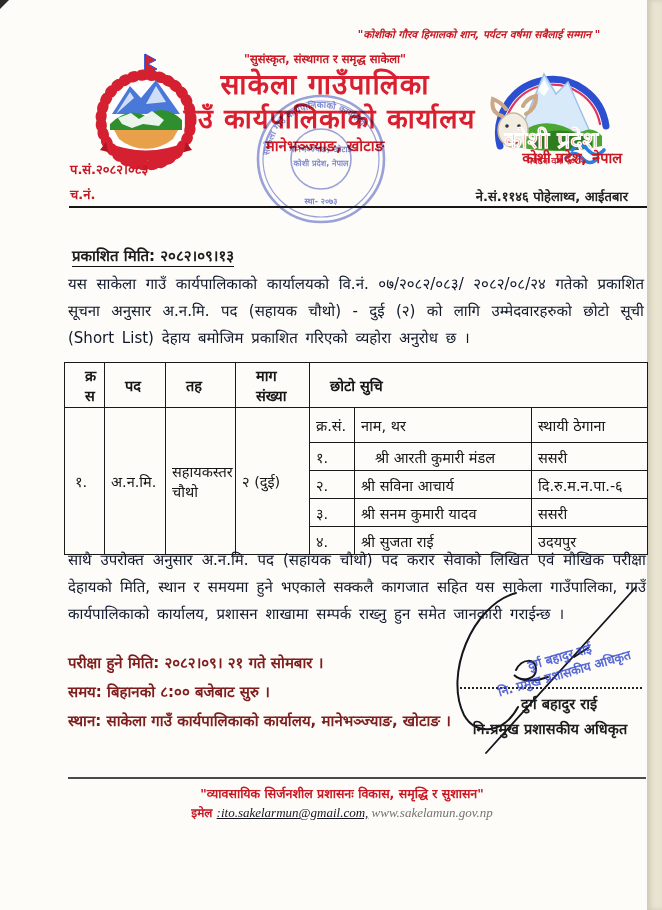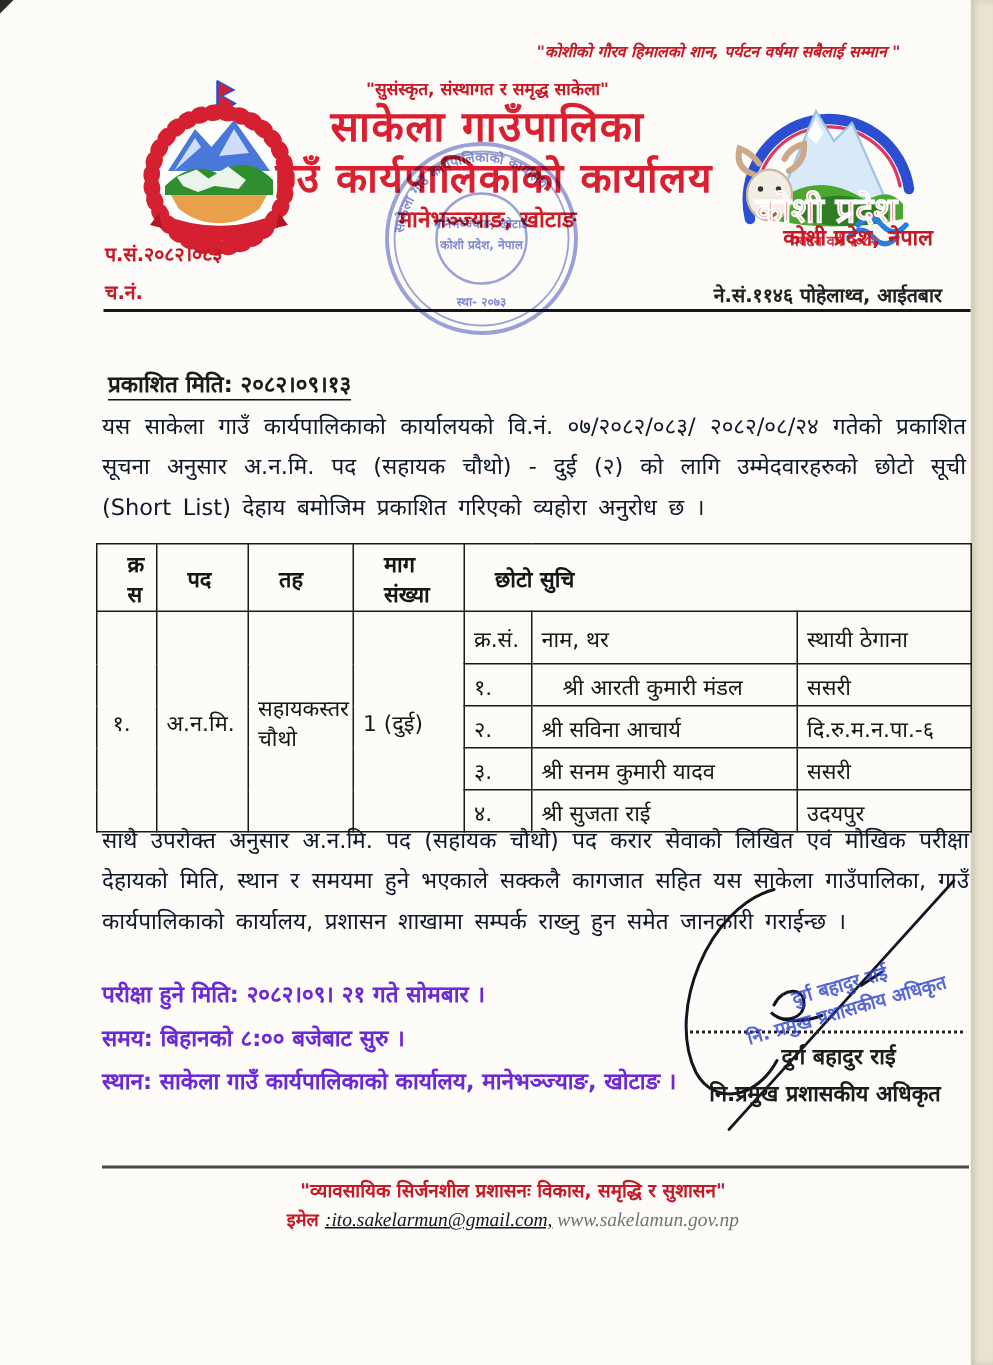--- a/index.html
+++ b/index.html
@@ -57,21 +57,21 @@
   }
   table.shortlist th, table.shortlist td{
     border:1.6px solid #1a1a1a;padding:2px 6px;font-weight:normal;
     overflow:hidden;
   }
   table.shortlist th{font-weight:bold;text-align:left;height:40px;padding-left:20px;}
   td.vmid{vertical-align:middle;}
   td.subhead{font-weight:bold;height:30px;}
   tr.entry td{height:23px;}
 
-  .exam-line{left:68px;font-size:15px;color:#6d28d9;font-weight:bold;}
+  .exam-line{left:68px;font-size:15px;color:#7f1d1d;font-weight:bold;}
   .exam1{top:652px;}
   .exam2{top:681px;}
   .exam3{top:710px;}
 
   .sig-svg{left:424px;top:575px;width:236px;height:195px;}
   .sig-dots{top:679px;left:460px;width:182px;border-bottom:2.5px dotted #222;height:8px;}
   .sig-stamp{
     top:648px;left:462px;width:200px;
     transform:rotate(-16deg);
     color:rgba(40,62,205,.78);
@@ -186,21 +186,21 @@
       <th>क्र स</th>
       <th>पद</th>
       <th>तह</th>
       <th>माग संख्या</th>
       <th colspan="3">छोटो सुचि</th>
     </tr>
     <tr>
       <td rowspan="5" class="vmid" style="padding-left:10px">१.</td>
       <td rowspan="5" class="vmid">अ.न.मि.</td>
       <td rowspan="5" class="vmid">सहायकस्तर चौथो</td>
-      <td rowspan="5" class="vmid">1 (दुई)</td>
+      <td rowspan="5" class="vmid">२ (दुई)</td>
       <td class="subhead">क्र.सं.</td>
       <td class="subhead">नाम, थर</td>
       <td class="subhead">स्थायी ठेगाना</td>
     </tr>
     <tr class="entry">
       <td>१.</td>
       <td style="padding-left:20px">श्री आरती कुमारी मंडल</td>
       <td>ससरी</td>
     </tr>
     <tr class="entry">

